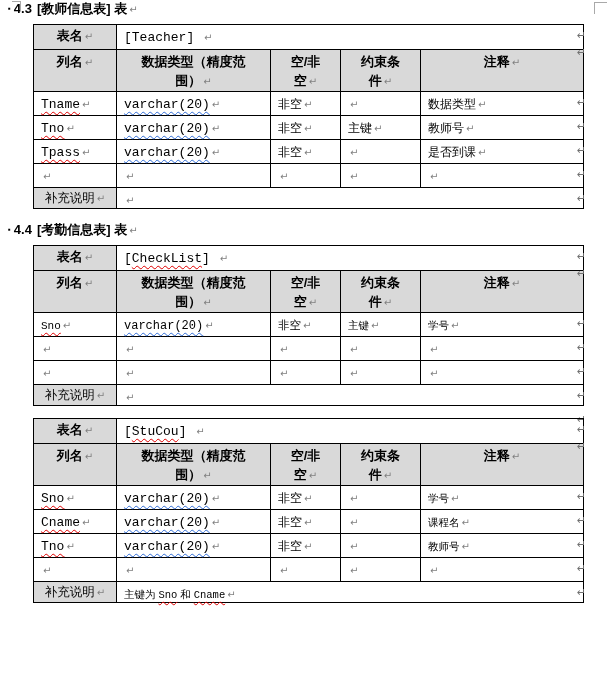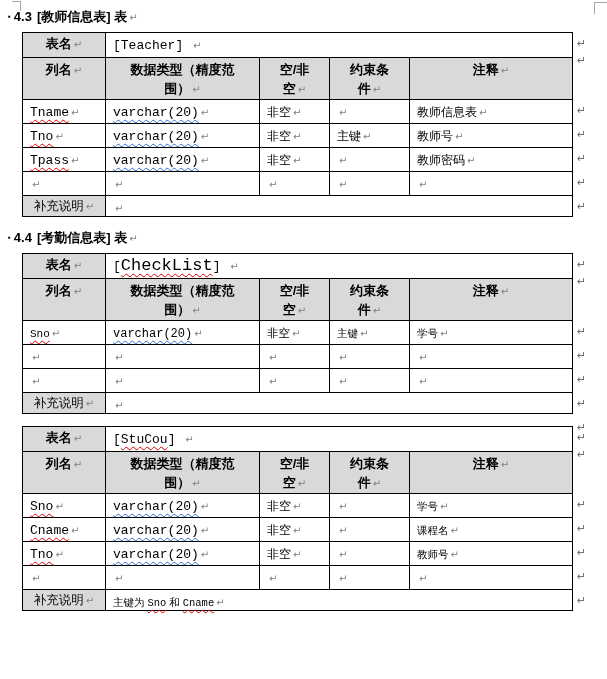--- a/index.html
+++ b/index.html
@@ -1,32 +1,32 @@
 <!DOCTYPE html>
 <html><head>
 <meta charset="utf-8">
 <style>
   html,body{margin:0;padding:0;}
   body{
     width:607px;height:679px;background:#fff;overflow:hidden;
     font-family:"Liberation Sans",sans-serif;color:#000;
   }
-  .page{position:relative;width:607px;height:679px;padding-top:8px;box-sizing:border-box;}
+  .page{position:relative;width:607px;height:679px;box-sizing:border-box;}
   
   .crop{position:absolute;}
   .crop-tl{left:12px;top:1px;width:8px;height:9px;border-top:1px solid #a9a9a9;border-right:1px solid #a9a9a9;}
   .crop-tr{left:594px;top:2px;width:12px;height:11px;border-top:1px solid #a9a9a9;border-left:1px solid #a9a9a9;}
 
   section{margin:0 0 12px 0;}
   .hd{font-size:13px;font-weight:bold;margin:0 0 6px 8px;line-height:17px;}
   .bullet{font-size:8px;vertical-align:2px;margin-right:3px;}
   .hnum{margin-right:5px;}
 
   .twrap{position:relative;}
-  table{border-collapse:collapse;margin-left:22px;width:550px;table-layout:fixed;}
+  table{border-collapse:collapse;margin-left:33px;width:550px;table-layout:fixed;}
   col.c1{width:83px;}col.c2{width:154px;}col.c3{width:70px;}col.c4{width:80px;}col.c5{width:163px;}
   th,td{border:1px solid #000;vertical-align:top;text-align:left;padding:2px 3px 0 7px;font-weight:normal;}
   th.shade{background:#d9d9d9;text-align:center;font-weight:bold;font-size:13px;padding-left:3px;}
   th.shade.plain{font-weight:normal;font-size:12.5px;}
   tr.rname{height:25px;}
   tr.rhdr{height:36px;}
   tr.rhdr th{line-height:19px;}
   tr.rdata{height:24px;}
   tr.rnote{height:18px;}
 
@@ -75,35 +75,35 @@
 空</span></th>
           <th class="shade"><span class="pm wrap">约束条
 件</span></th>
           <th class="shade"><span class="pm">注释</span></th>
         </tr>
         <tr class="rdata">
           <td><span class="ascii sp-red pm">Tname</span></td>
           <td><span class="ascii sp-blue pm">varchar(20)</span></td>
           <td><span class="cjk pm">非空</span></td>
           <td><span class="cjk pm"></span></td>
-          <td><span class="cjk pm">教师信息表</span></td>
+          <td><span class="cjk pm">数据类型</span></td>
         </tr>
         <tr class="rdata">
           <td><span class="ascii sp-red pm">Tno</span></td>
           <td><span class="ascii sp-blue pm">varchar(20)</span></td>
           <td><span class="cjk pm">非空</span></td>
           <td><span class="cjk pm">主键</span></td>
           <td><span class="cjk pm">教师号</span></td>
         </tr>
         <tr class="rdata">
           <td><span class="ascii sp-red pm">Tpass</span></td>
           <td><span class="ascii sp-blue pm">varchar(20)</span></td>
           <td><span class="cjk pm">非空</span></td>
           <td><span class="cjk pm"></span></td>
-          <td><span class="cjk pm">教师密码</span></td>
+          <td><span class="cjk pm">是否到课</span></td>
         </tr>
         <tr class="rdata">
           <td><span class="ascii pm"></span></td>
           <td><span class="ascii pm"></span></td>
           <td><span class="cjk pm"></span></td>
           <td><span class="cjk pm"></span></td>
           <td><span class="cjk pm"></span></td>
         </tr>
         <tr class="rnote">
           <th class="shade plain"><span class="pm">补充说明</span></th>
@@ -128,21 +128,21 @@
         <colgroup>
             <col class="c1">
             <col class="c2">
             <col class="c3">
             <col class="c4">
             <col class="c5">
           </colgroup>
         <tbody>
             <tr class="rname">
           <th class="shade"><span class="pm">表名</span></th>
-          <td colspan="4"><span class="ascii" style="font-size:13px">[</span><span class="ascii sp-red" style="font-size:17px">CheckList</span><span class="ascii pm" style="font-size:13px">] </span></td>
+          <td colspan="4"><span class="ascii" style="font-size:13px">[</span><span class="ascii sp-red" style="font-size:13px">CheckList</span><span class="ascii pm" style="font-size:13px">] </span></td>
         </tr>
         <tr class="rhdr">
           <th class="shade"><span class="pm">列名</span></th>
           <th class="shade"><span class="pm wrap">数据类型（精度范
 围）</span></th>
           <th class="shade"><span class="pm wrap">空/非
 空</span></th>
           <th class="shade"><span class="pm wrap">约束条
 件</span></th>
           <th class="shade"><span class="pm">注释</span></th>

